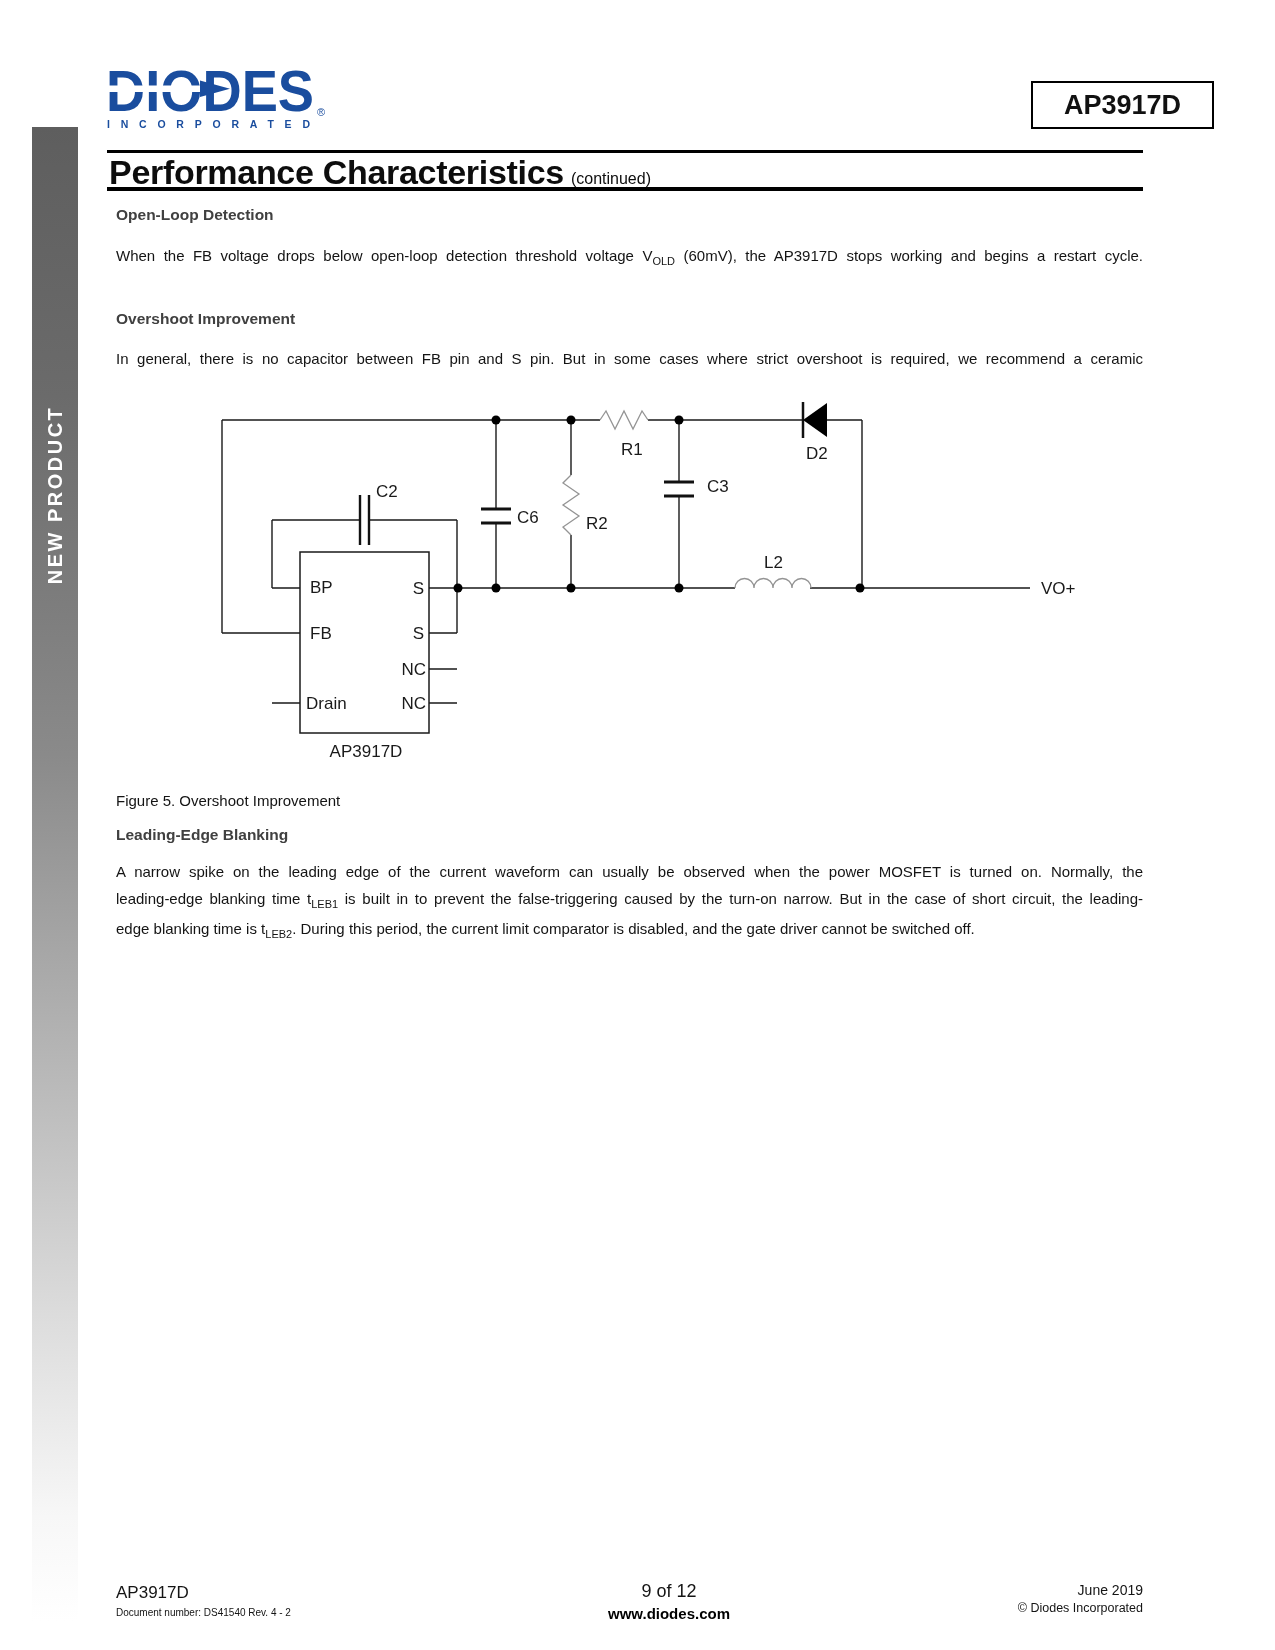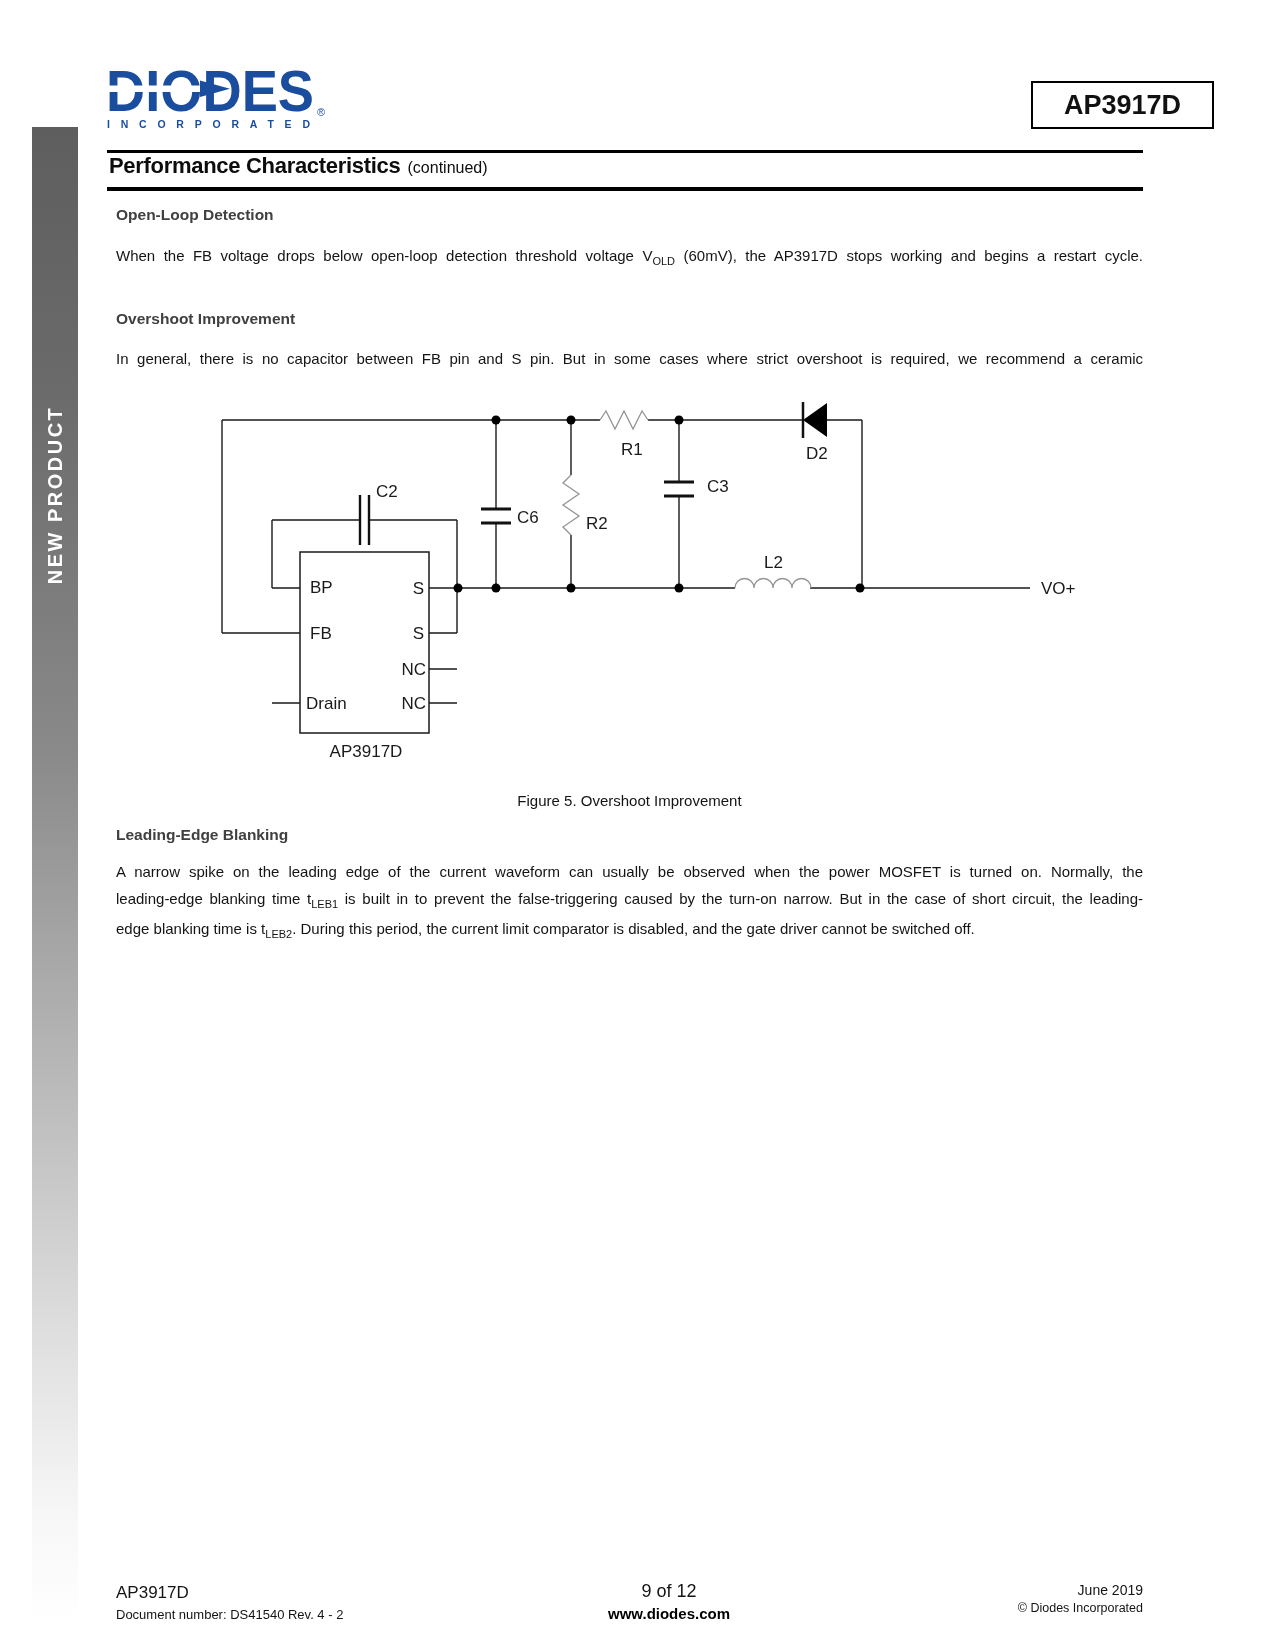--- a/index.html
+++ b/index.html
@@ -13,40 +13,40 @@
   
   .logo{position:absolute;left:106px;top:56px;width:222px;height:76px;}
   
   .part-box{position:absolute;left:1031px;top:81px;width:179px;height:44px;border:2px solid #000;
             display:flex;align-items:center;justify-content:center;font-size:27px;font-weight:bold;color:#111;}
   
   .rule{position:absolute;left:107px;width:1036px;background:#000;}
   .rule-top{top:150px;height:3px;}
   .rule-bottom{top:187px;height:4px;}
   .title-row{position:absolute;left:109px;top:153px;width:1036px;white-space:nowrap;}
-  .title{font-size:22px;font-weight:bold;letter-spacing:-0.3px;color:#0d0d0d;}
+  .title{font-size:34px;font-weight:bold;letter-spacing:-0.3px;color:#0d0d0d;}
   .continued{font-size:16px;color:#0d0d0d;margin-left:7px;}
   
   .sec{position:absolute;left:116px;width:1027px;margin:0;font-size:15.5px;font-weight:bold;color:#404040;}
   .pline{position:absolute;left:116px;width:1027px;font-size:15px;line-height:20px;color:#141414;}
   .jline{text-align:justify;text-align-last:justify;}
   sub.ss{font-size:11px;line-height:0;}
-  .caption{position:absolute;left:116px;width:1027px;text-align:center;font-size:15px;color:#141414;}
+  .caption{position:absolute;left:116px;width:1027px;text-align:left;font-size:15px;color:#141414;}
   
   .circuit{position:absolute;left:180px;top:390px;}
   .circuit text{font-family:"Liberation Sans","DejaVu Sans",sans-serif;fill:#1a1a1a;font-size:17px;}
   .wire{stroke:#1a1a1a;stroke-width:1.4;fill:none;}
   .plate{stroke:#111;stroke-width:3;fill:none;}
   .plate2{stroke:#111;stroke-width:2.4;fill:none;}
   .comp{stroke:#949494;stroke-width:1.3;fill:none;}
   .icbox{stroke:#1a1a1a;stroke-width:1.5;fill:#ffffff;}
   
   .footer-left{position:absolute;left:116px;top:1583px;}
   .footer-left .fpart{font-size:17px;color:#141414;}
-  .footer-left .fdoc{font-size:13px;color:#141414;margin-top:4px;}
+  .footer-left .fdoc{font-size:10px;color:#141414;margin-top:4px;}
   .footer-center{position:absolute;left:155px;top:1581px;width:1028px;text-align:center;}
   .footer-center .fpage{font-size:18px;color:#141414;}
   .footer-center .fsite{font-size:15px;font-weight:bold;color:#000;margin-top:3px;}
   .footer-right{position:absolute;right:132px;top:1582px;text-align:right;}
   .footer-right .fdate{font-size:14px;color:#141414;}
   .footer-right .fcopy{font-size:12.5px;color:#141414;margin-top:3px;}
 </style>
 </head>
 <body>
 

